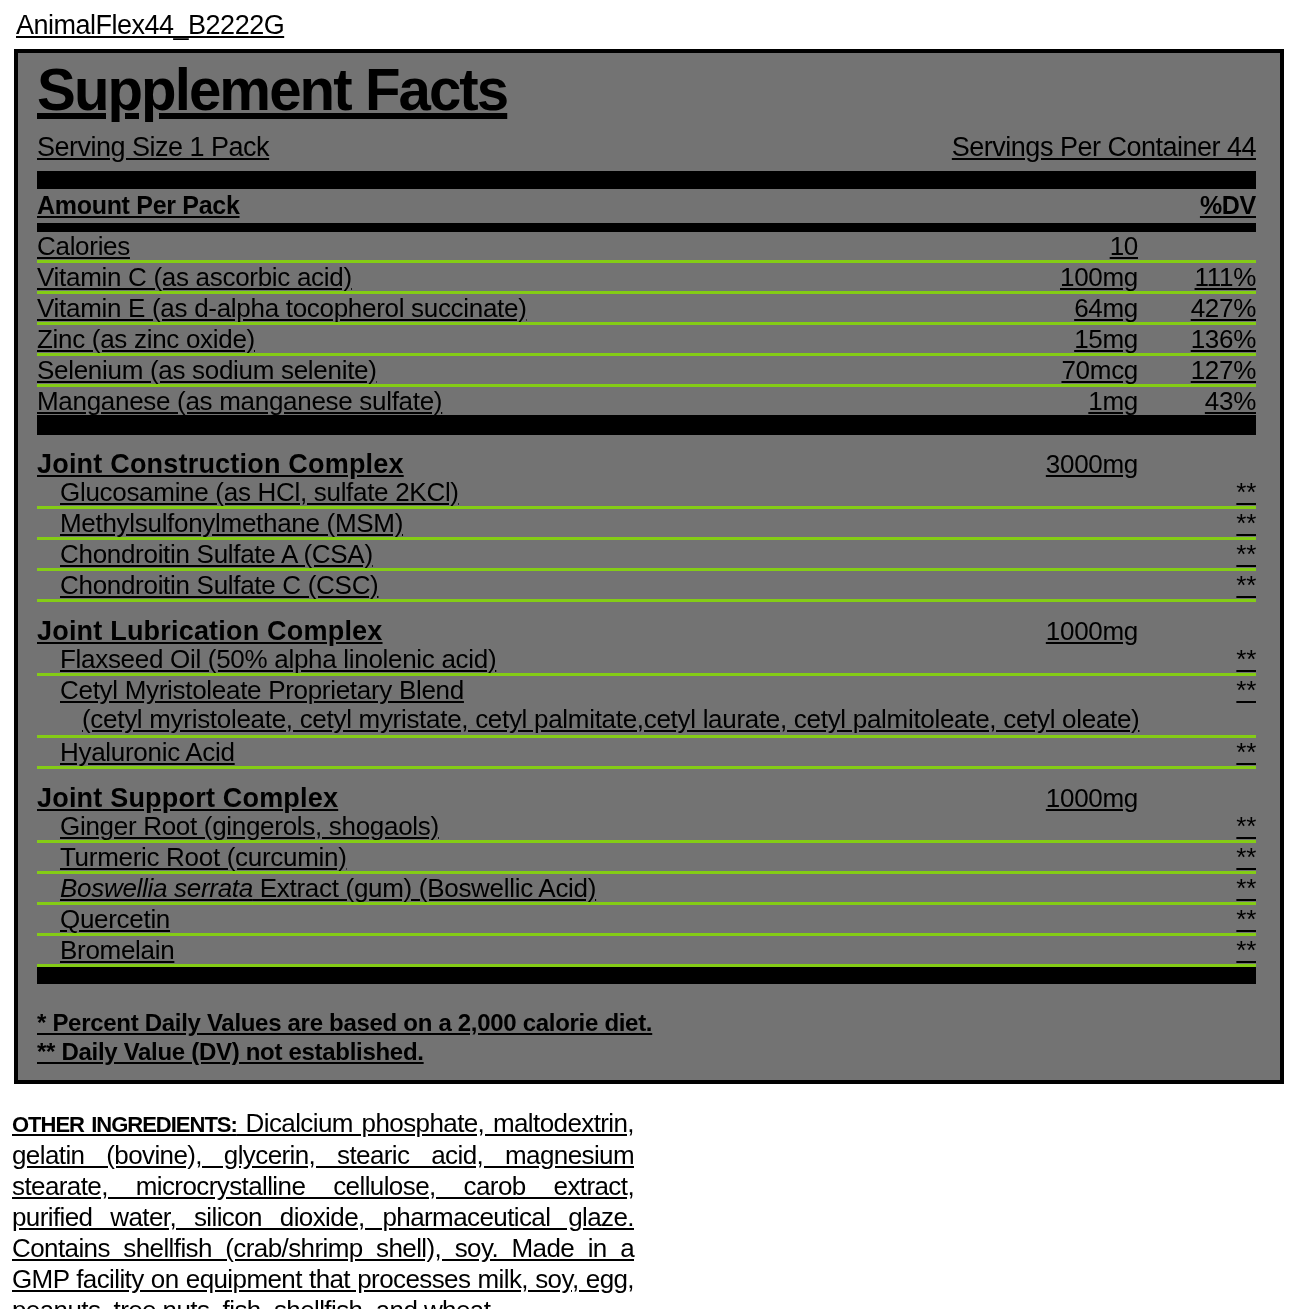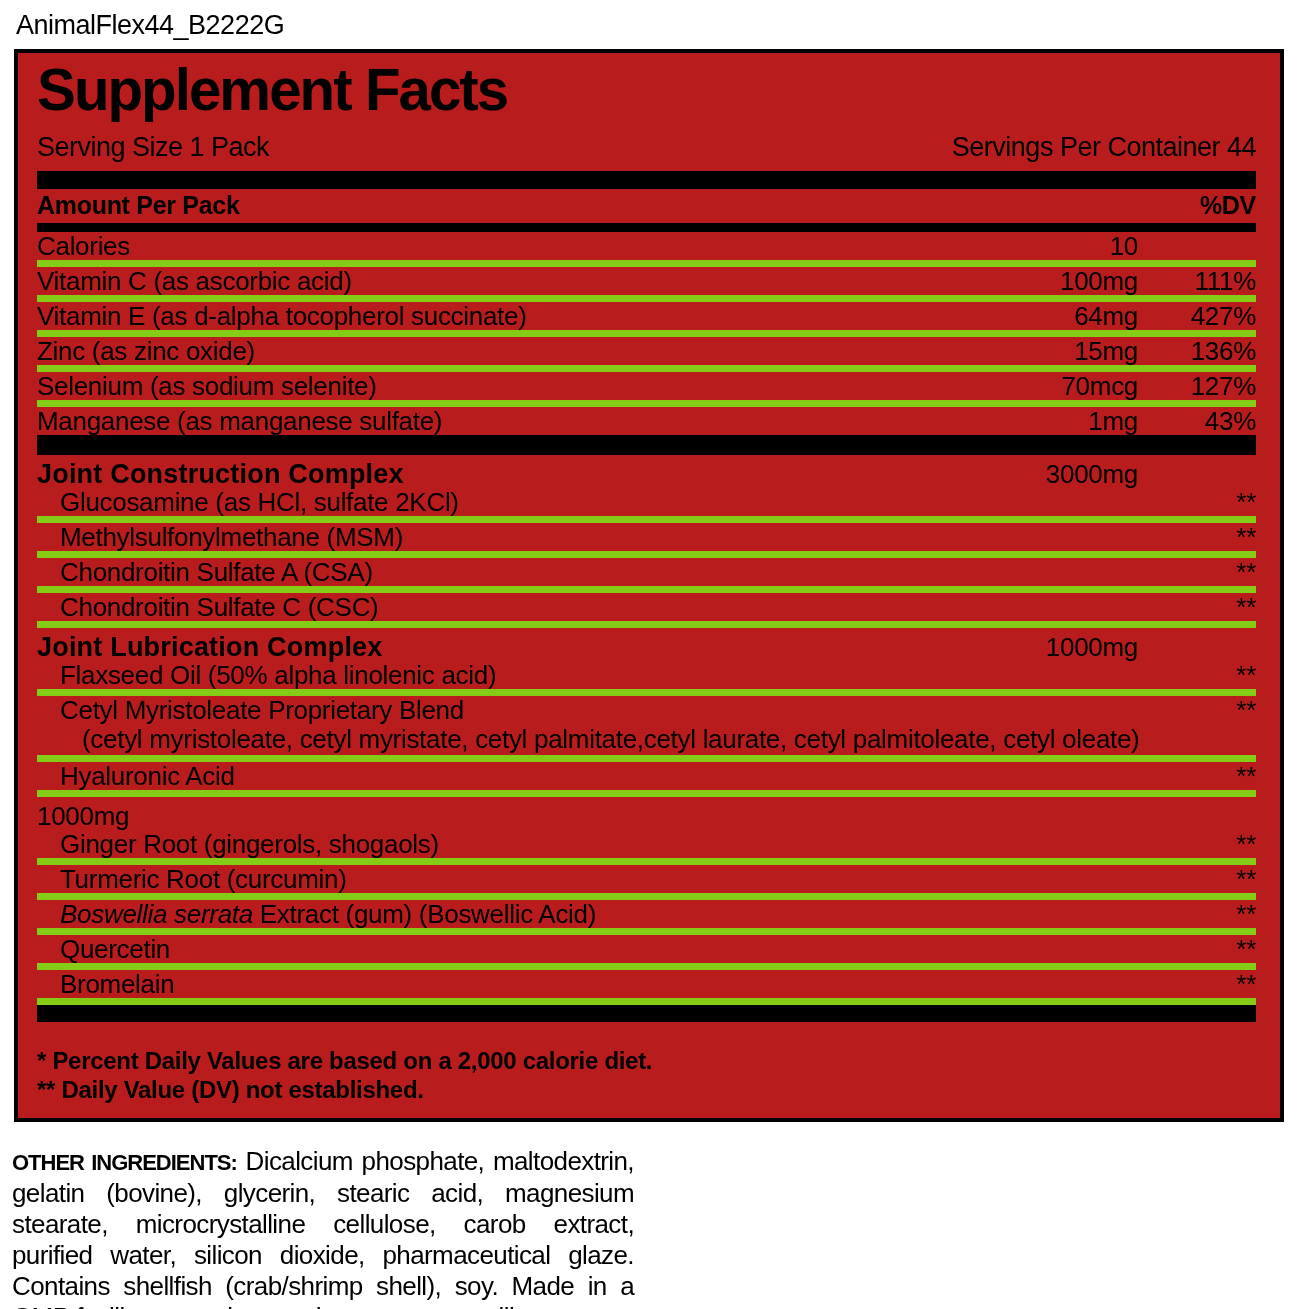--- a/index.html
+++ b/index.html
@@ -3,35 +3,35 @@
 <meta charset="utf-8">
 <style>
   * { box-sizing: border-box; }
   html, body { margin: 0; padding: 0; }
   body {
     width: 1298px; height: 1309px;
     background: #ffffff; color: #000000;
     font-family: "Liberation Sans", "DejaVu Sans", sans-serif;
     overflow: hidden;
   }
-  .page { position: relative; width: 1298px; height: 1309px; }
+  .page { position: relative; width: 1298px; height: 1309px; text-decoration: underline; }
 
   .doc-label {
     padding: 10px 0 0 16px;
     font-size: 27px;
     line-height: 30px;
     letter-spacing: -0.5px;
   }
 
   .panel {
     margin: 9px 0 0 14px;
     width: 1270px;
     border: 4px solid #000;
     padding: 6px 24px 14px 19px;
-    background: #b91c1c;
+    background: #737373;
   }
 
   .panel-title {
     margin: 0;
     font-size: 60px;
     line-height: 62px;
     font-weight: bold;
     letter-spacing: -2px;
     transform: scaleX(0.97);
     transform-origin: left;
@@ -59,35 +59,35 @@
     align-items: center;
     font-weight: bold;
     font-size: 25px;
     line-height: 27px;
     padding: 3px 0 4px 0;
     letter-spacing: -0.3px;
   }
 
   #rows { width: 100%; }
   .row {
-    border-bottom: 7px solid #84cc16;
+    border-bottom: 3px solid #84cc16;
     padding: 1px 0 0 0;
   }
   .rowline {
     display: flex;
     align-items: baseline;
     font-size: 26px;
     line-height: 27px;
     letter-spacing: -0.3px;
   }
   .rowline .name { flex: 1 1 auto; white-space: nowrap; }
   .rowline .amt  { text-align: left; white-space: nowrap; }
   .rowline .dv   { width: 118px; text-align: right; white-space: nowrap; }
 
-  .row.complex { border-bottom: none; padding-top: 6px; }
+  .row.complex { border-bottom: none; padding-top: 16px; }
   .row.complex .name { font-weight: bold; font-size: 27px; letter-spacing: 0.2px; }
   .row.complex .amt  { font-weight: normal; }
 
   .row.sub .name { padding-left: 23px; }
   .row .detail {
     padding-left: 45px;
     font-size: 26px;
     line-height: 31px;
     letter-spacing: -0.3px;
     white-space: nowrap;
@@ -243,20 +243,21 @@
         </div>
         <div class="row sub">
           <div class="rowline">
             <span class="name">Hyaluronic Acid</span>
             <span class="amt"></span>
             <span class="dv">**</span>
           </div>
         </div>
         <div class="row complex">
           <div class="rowline">
+            <span class="name">Joint Support Complex</span>
             <span class="amt">1000mg</span>
             <span class="dv"></span>
           </div>
         </div>
         <div class="row sub">
           <div class="rowline">
             <span class="name">Ginger Root (gingerols, shogaols)</span>
             <span class="amt"></span>
             <span class="dv">**</span>
           </div>

